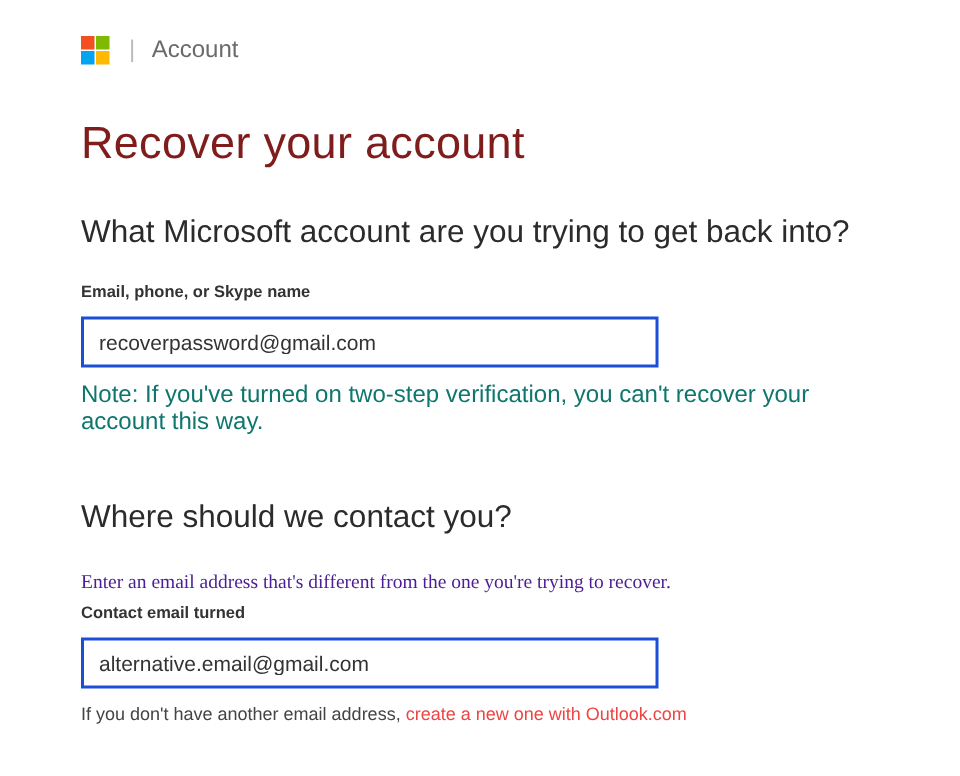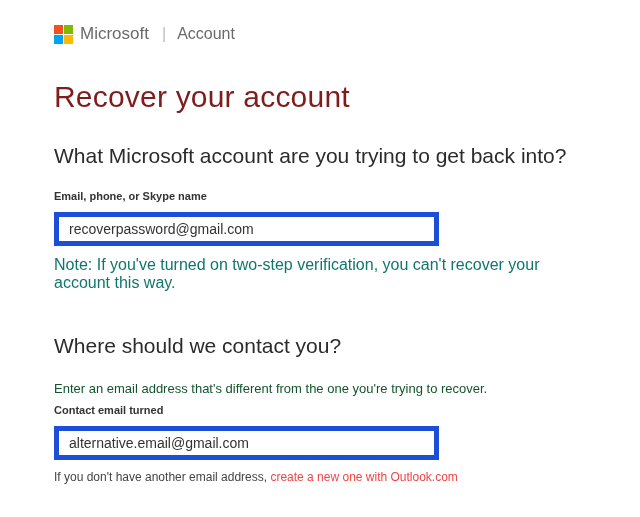--- a/index.html
+++ b/index.html
@@ -63,28 +63,29 @@
       margin-bottom: 22px;
     }
     .field-label {
       font-size: 11px;
       font-weight: 700;
       color: #333;
       margin-bottom: 10px;
     }
     .body-text {
       font-size: 13px;
-      color: #14532d;
+      color: #4c1d95;
       margin-bottom: 6px;
       line-height: 1.4;
+      font-family: Liberation Serif, serif;
     }
     input[type="text"] {
       width: 385px;
       height: 34px;
-      border: 5px solid #1d4ed8;
+      border: 2px solid #1d4ed8;
       font-family: inherit;
       font-size: 14px;
       padding: 6px 10px;
       color: #333;
       outline: none;
       margin-bottom: 10px;
     }
     .note {
       font-size: 16px;
       color: #0f766e;
@@ -104,21 +105,20 @@
 
 
 
 <div class="header">
   <div class="ms-logo">
     <span></span>
       <span></span>
       <span></span>
       <span></span>
   </div>
-  <span class="ms-word">Microsoft</span>
   <span class="divider">|</span>
   <span class="account-word">Account</span>
 </div>
 
 <h1 class="page-title">Recover your account</h1>
 
 <h2 class="subheading">What Microsoft account are you trying to get back into?</h2>
 
 <div class="field-label">Email, phone, or Skype name</div>
 

